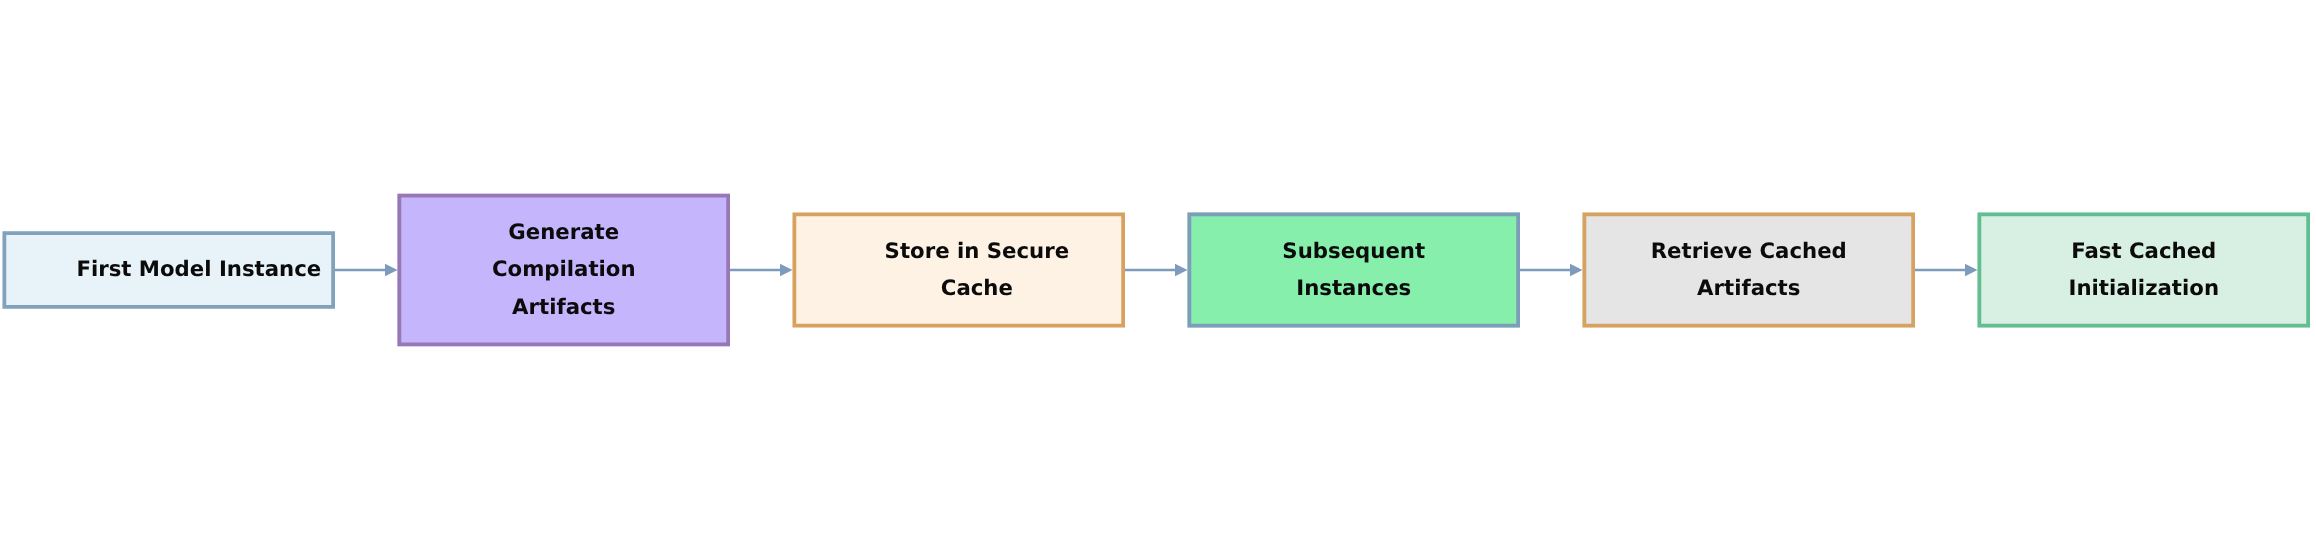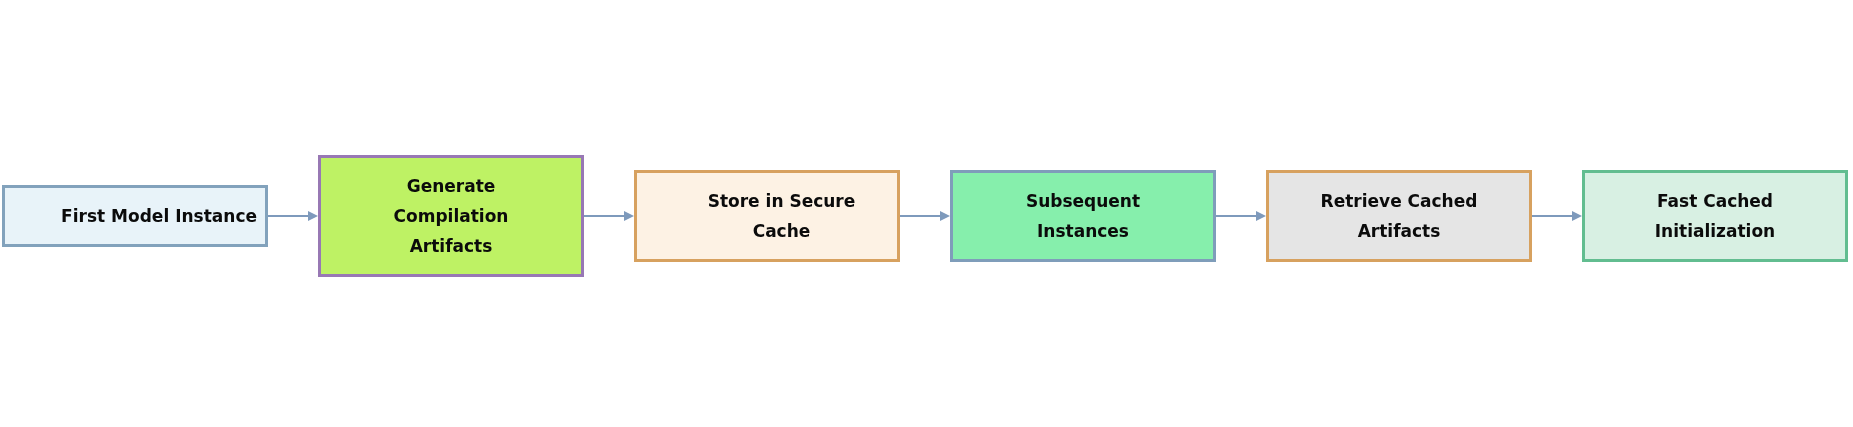--- a/index.html
+++ b/index.html
@@ -75,21 +75,21 @@
 
     <div class="node" style="background-color: rgb(232, 243, 249); border-color: rgb(130, 162, 188); text-align: right;">
       <span class="label">First Model Instance</span>
     </div>
 
     <div class="connector">
       <span class="c-line" style="background-color: rgb(126, 154, 188);"></span>
       <span class="c-head" style="border-left-color: rgb(126, 154, 188);"></span>
     </div>
 
-    <div class="node" style="background-color: #bef264; border-color: rgb(152, 120, 180);">
+    <div class="node" style="background-color: #c4b5fd; border-color: rgb(152, 120, 180);">
       <span class="label">Generate
 Compilation
 Artifacts</span>
     </div>
 
     <div class="connector">
       <span class="c-line" style="background-color: rgb(126, 154, 188);"></span>
       <span class="c-head" style="border-left-color: rgb(126, 154, 188);"></span>
     </div>
 

